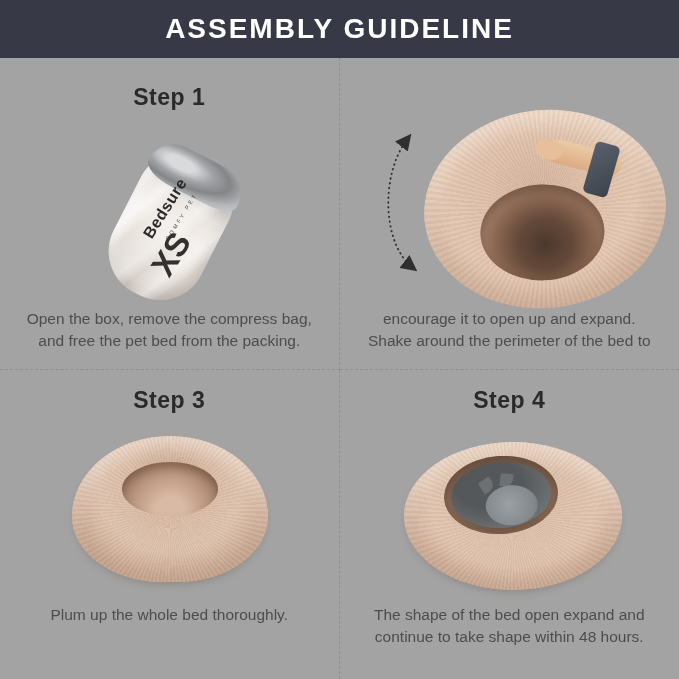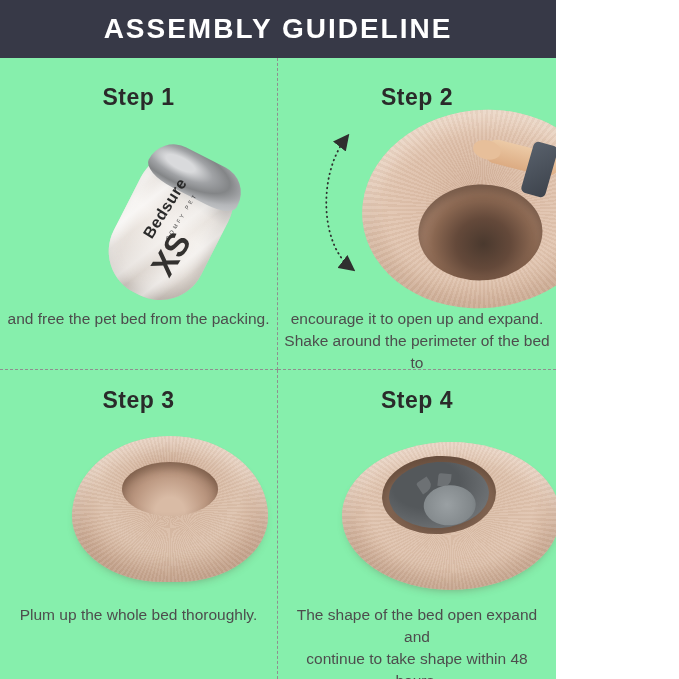--- a/index.html
+++ b/index.html
@@ -1,18 +1,18 @@
 <!DOCTYPE html>
 <html><head>
 <meta charset="utf-8">
 <style>
   * { margin:0; padding:0; box-sizing:border-box; }
   html,body { background:#fff; }
   .page {
-    position:relative; width:556px; height:679px; background:#86efac;
+    position:relative; width:679px; height:679px; background:#a3a3a3;
     font-family:"Liberation Sans", sans-serif; overflow:hidden;
   }
   
   .header-bar {
     height:58px; background:#373947; display:flex;
     align-items:center; justify-content:center;
   }
   .page-title {
     color:#ffffff; font-size:28px; font-weight:bold; letter-spacing:2px;
   }
@@ -174,26 +174,26 @@
 
     <div class="cell cell-1 row1">
       <div class="step-title">Step 1</div>
       <div class="bag">
         <div class="bag-cap"></div>
         <div class="bag-brand">Bedsure</div>
         <div class="bag-sub">COMFY PET</div>
         <div class="bag-size">XS</div>
       </div>
       <div class="caption">
+        <span class="cl">Open the box, remove the compress bag,</span>
         <span class="cl">and free the pet bed from the packing.</span>
       </div>
     </div>
 
     <div class="cell cell-2 row1">
-      <div class="step-title">Step 2</div>
       <svg class="shake-arrow" viewBox="0 0 76 176" xmlns="http://www.w3.org/2000/svg">
         <defs>
           <marker id="ah" orient="auto-start-reverse" markerWidth="9" markerHeight="9" refX="6" refY="4.5">
             <path d="M0 0 L9 4.5 L0 9 Z" fill="#2f2f2f"></path>
           </marker>
         </defs>
         <path d="M51 152 C 20 128, 18 58, 46 22" fill="none" stroke="#2f2f2f" stroke-width="1.8" stroke-linecap="round" stroke-dasharray="0.6 4.2" marker-start="url(#ah)" marker-end="url(#ah)"></path>
       </svg>
       <div class="bed bed2">
         <div class="hole2"></div>

